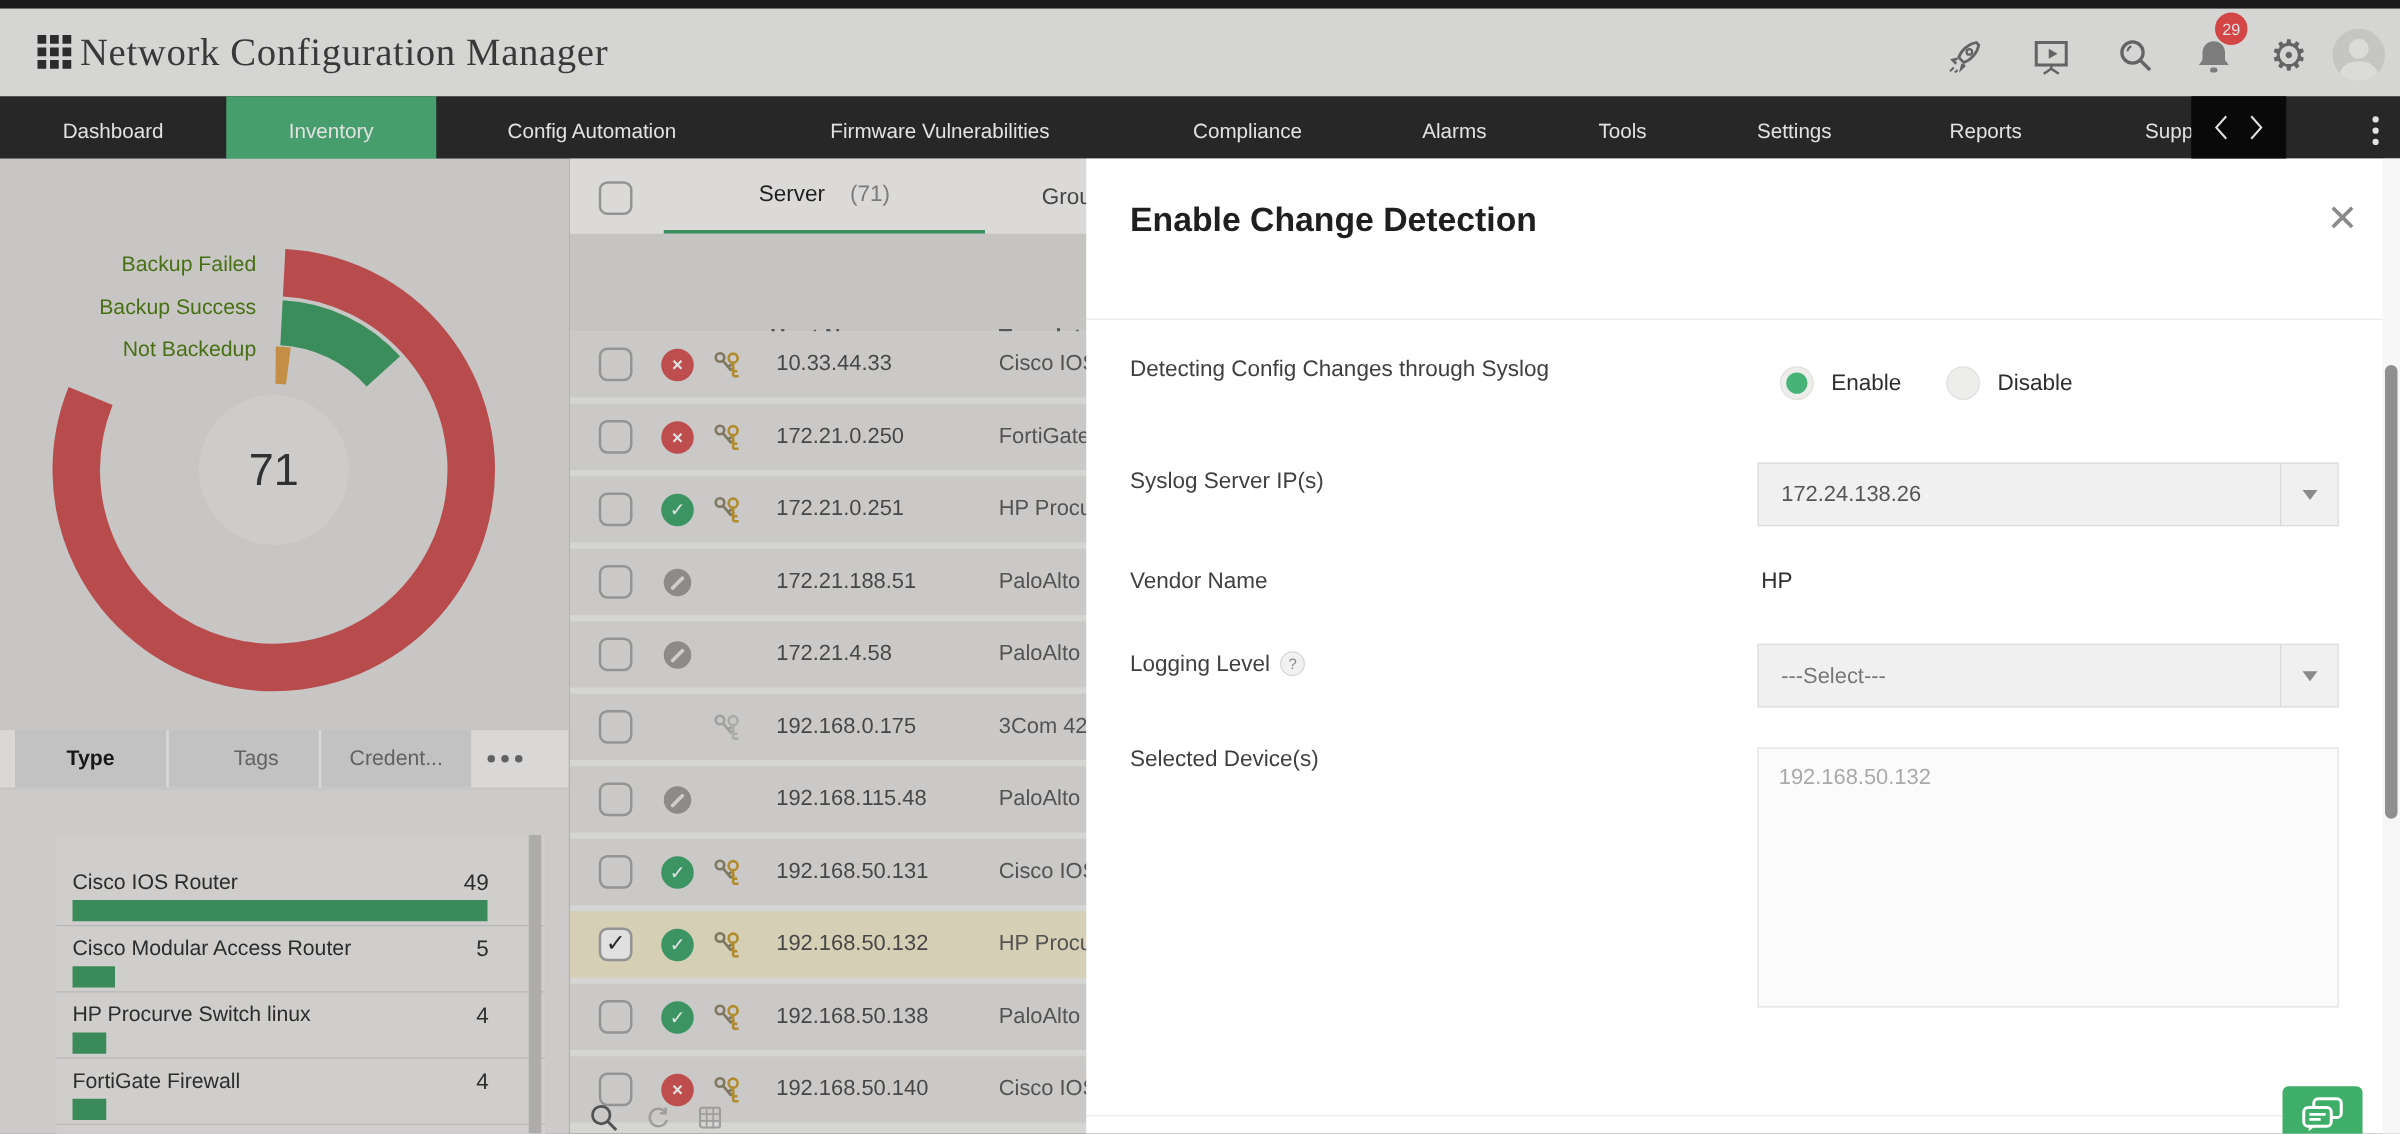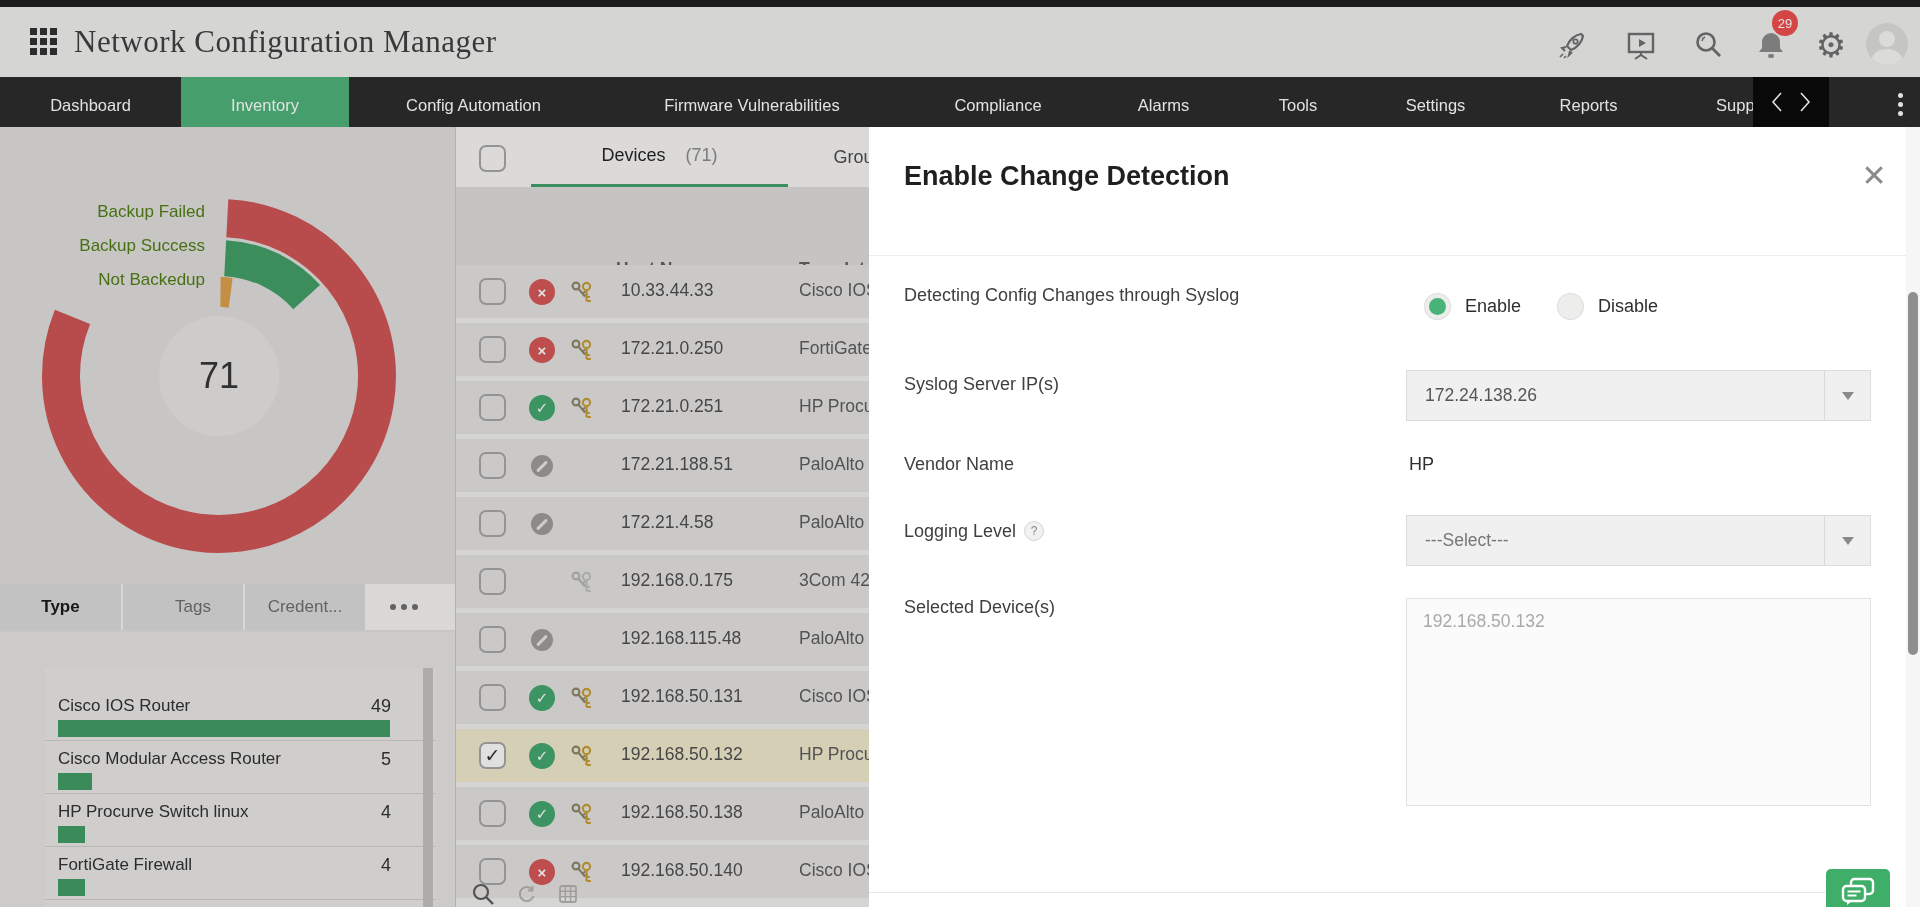--- a/index.html
+++ b/index.html
@@ -6,21 +6,21 @@
   html,body { width:1920px; height:907px; overflow:hidden; background:#111; }
   body { font-family:"Liberation Sans","DejaVu Sans",sans-serif; }
   #app { position:relative; width:1920px; height:907px; overflow:hidden; background:#f1f0ef; }
 
   
   .top-strip { position:absolute; left:0; top:0; width:1920px; height:7px; background:#1b1b1b; }
   .header { position:absolute; left:0; top:7px; width:1920px; height:70px; background:#f1f0ef; }
   .apps-grid { position:absolute; left:30px; top:21px; width:28px; height:28px; display:grid;
                grid-template-columns:repeat(3,7px); grid-template-rows:repeat(3,7px); gap:3px; cursor:pointer; }
   .apps-grid i { background:#2e2e2e; display:block; }
-  .app-title { position:absolute; left:74px; top:17px; font-family:"Liberation Serif","DejaVu Serif",serif;
+  .app-title { position:absolute; left:64px; top:17px; font-family:"Liberation Serif","DejaVu Serif",serif;
                font-size:31px; color:#3c3c3c; letter-spacing:.5px; white-space:nowrap; }
   .hicon { position:absolute; top:20px; width:36px; height:36px; display:flex; align-items:center; justify-content:center; cursor:pointer; }
   .hicon svg { display:block; }
   .gear-glyph { font-size:34px; color:#6e6e6e; line-height:1; font-family:"DejaVu Sans",sans-serif; }
   .avatar { position:absolute; left:1866px; top:16px; width:42px; height:42px; border-radius:50%; background:#dededd; overflow:hidden; cursor:pointer; }
   .avatar .head { position:absolute; left:13px; top:8px; width:16px; height:16px; border-radius:50%; background:#f7f7f6; }
   .avatar .bod  { position:absolute; left:6px; top:26px; width:30px; height:20px; border-radius:50% 50% 0 0; background:#f7f7f6; }
   .badge { position:absolute; left:1772px; top:3px; min-width:26px; height:26px; border-radius:13px; background:#ef4b4b;
            color:#fff; font-size:13px; display:flex; align-items:center; justify-content:center; padding:0 4px; z-index:2; }
 
@@ -208,21 +208,21 @@
       </svg>
       <div class="legend">
         <div>Backup Failed</div>
         <div>Backup Success</div>
         <div>Not Backedup</div>
       </div>
       <div class="donut-center">71</div>
     </div>
 
     <div class="side-tabs">
-      <div class="side-tab active" style="width:121px;">Type</div>
+      <div class="side-tab active" style="width:121px;margin-left:12px;">Type</div>
       <div class="side-tab" style="width:120px;padding-left:20px;">Tags</div>
       <div class="side-tab" style="width:120px;">Credent...</div>
       <div class="side-tabs-overflow">
           <i></i>
           <i></i>
           <i></i>
         </div>
     </div>
 
     <div class="side-list-area">
@@ -238,21 +238,21 @@
       </div>
     </div>
   </div>
 
   <div class="table-wrap">
     <div class="tab-row">
       <div class="hdr-checkbox">
           <div class="cbx"></div>
         </div>
       <div class="dev-tab">
-        <span>Devices</span>
+        <span>Server</span>
         <span class="cnt">(71)</span>
       </div>
       <div class="grp-tab">
         <span>Groups</span>
         <span class="cnt">(1</span>
       </div>
     </div>
     <div class="col-hdr">
       <span class="ch-host">Host Name</span>
       <span class="ch-template">Template</span>

